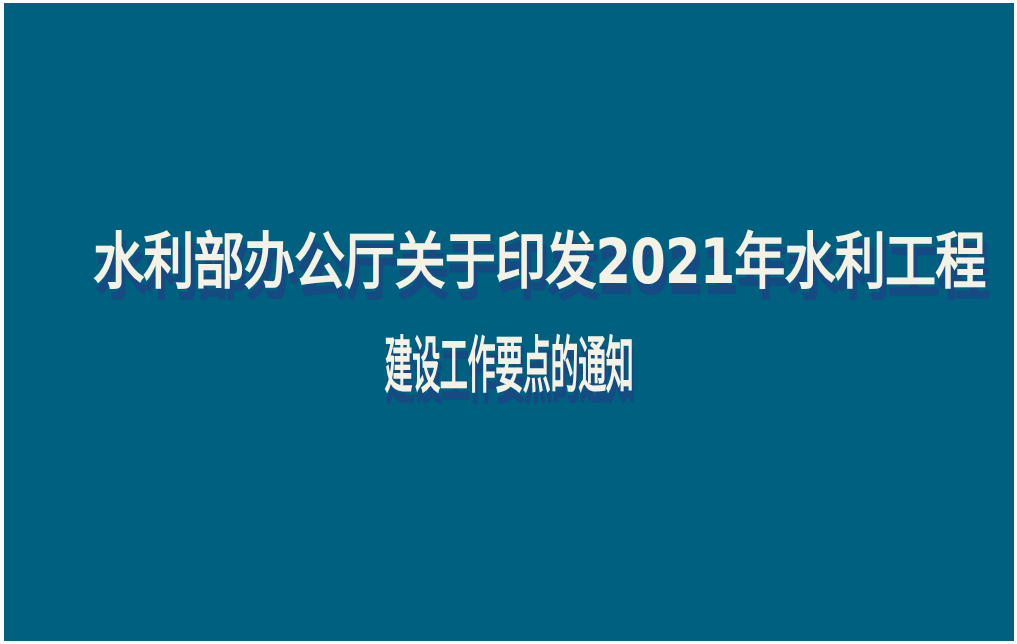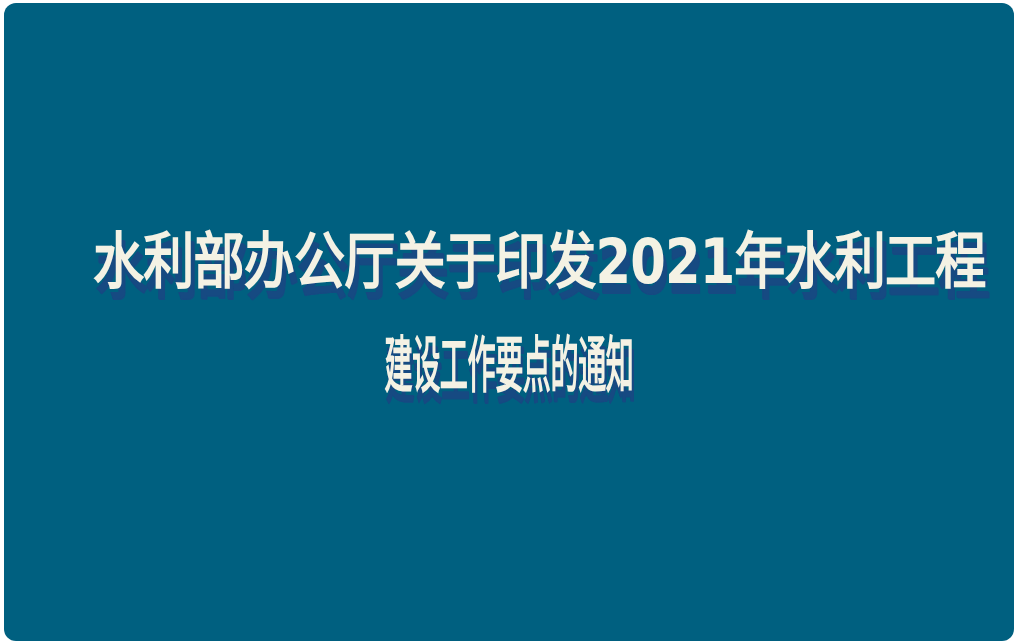--- a/index.html
+++ b/index.html
@@ -30,21 +30,20 @@
     position: relative;
     width: 100%;
     height: 100%;
     background: #006080;
     box-sizing: border-box;
     display: flex;
     flex-direction: column;
     align-items: center;
     justify-content: center;
     overflow: hidden;
-    border-radius: 12px;
   }
 
   .title-block {
     position: relative;
     width: 100%;
     margin-top: -16px;
     display: flex;
     flex-direction: column;
     align-items: center;
   }

